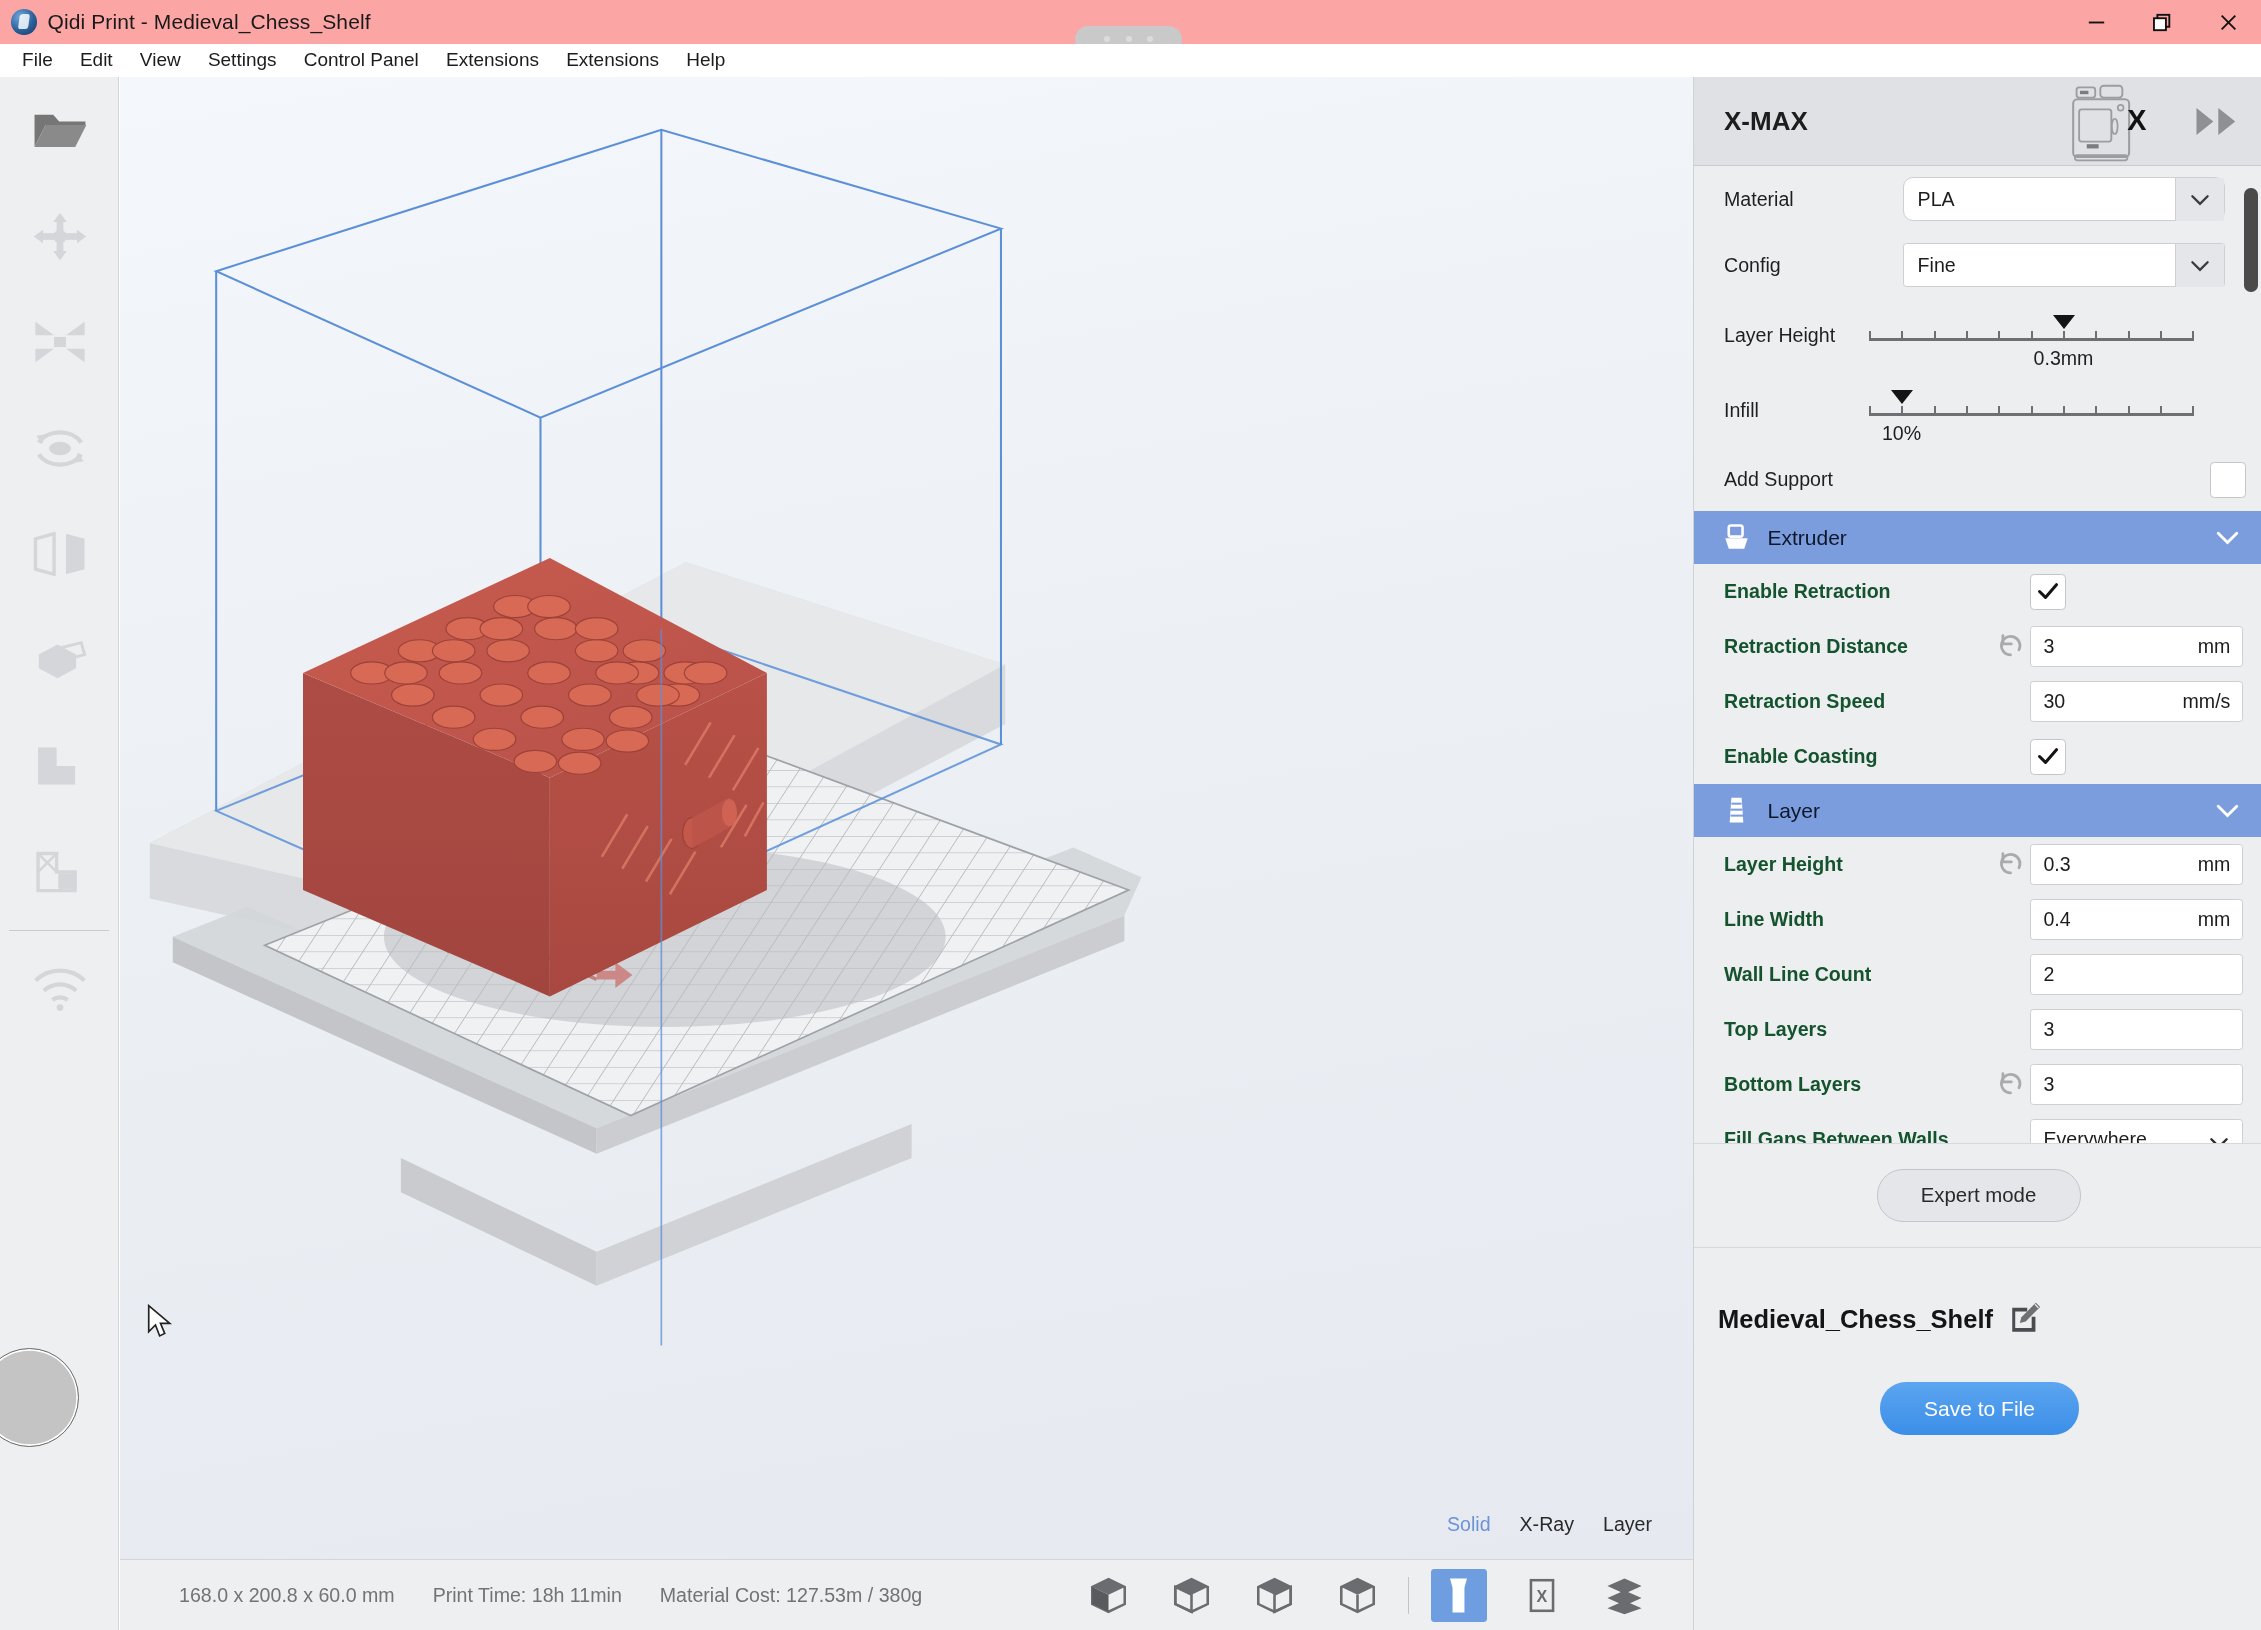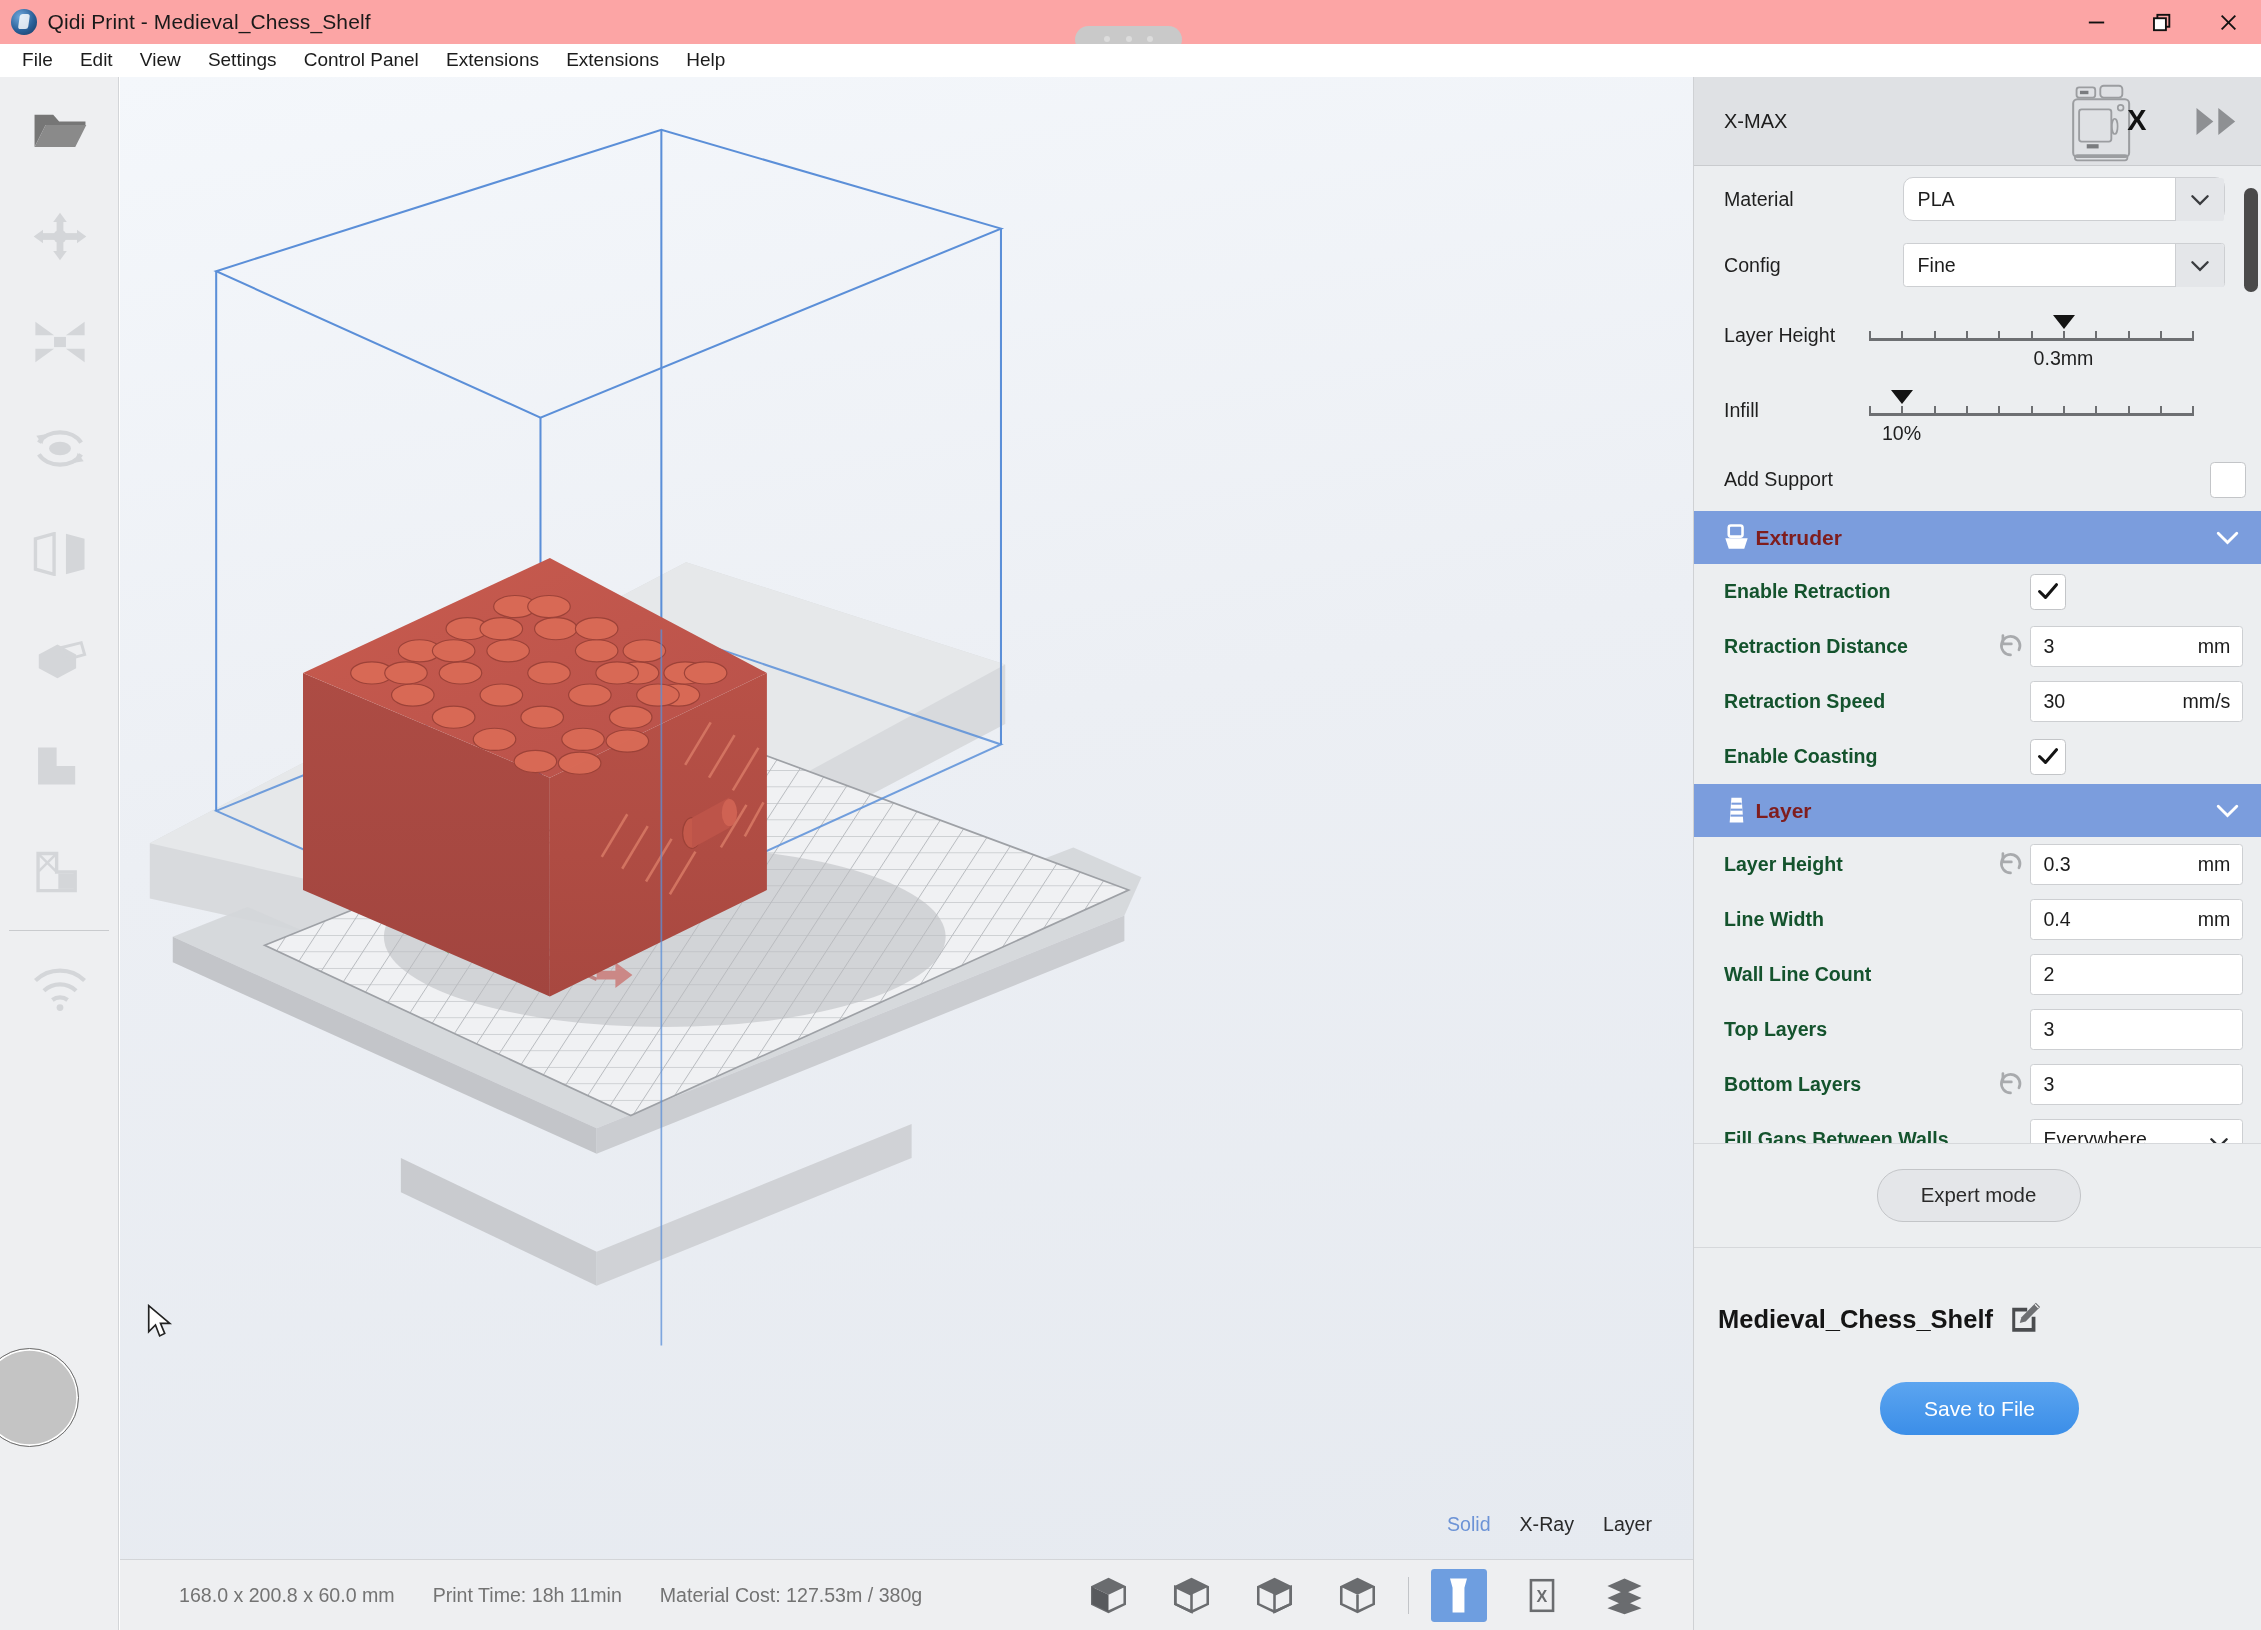--- a/index.html
+++ b/index.html
@@ -143,21 +143,21 @@
     width: 569px; height: 1554px;
     background: #eceef0;
     border-left: 0.9px solid #cfd1d4;
     overflow: hidden;
   }
   .printer-header {
     position: relative; width: 569px; height: 89px;
     background: #dfe1e4; border-bottom: 0.9px solid #c9cbce;
     display: flex; align-items: center;
   }
-  .printer-name { font-size: 20px; font-weight: normal; color: #1d1d1d; margin-left: 30px; }
+  .printer-name { font-size: 26px; font-weight: bold; color: #1d1d1d; margin-left: 30px; }
   .printer-thumb { position: absolute; left: 357px; top: 6.8px; }
   .dblchev { position: absolute; right: 19px; top: 25.5px; }
 
   .settings-scroll {
     position: relative; width: 569px; height: 977px;
     overflow: hidden;
   }
   .scroll-track {
     position: absolute; right: 2.6px; top: 0; width: 13.6px; height: 977px;
     background: transparent;
@@ -215,21 +215,21 @@
     display: flex; align-items: center; justify-content: center;
   }
 
   .sec-header {
     height: 53px; background: #7b9ddd;
     display: flex; align-items: center; padding-left: 25.5px;
     position: relative;
   }
   .sec-header .sicon { width: 34px; display: flex; justify-content: center; }
   .sec-header .stitle {
-    font-size: 21px; font-weight: bold; color: #7f1d1d; margin-left: 2px;
+    font-size: 21px; font-weight: normal; color: #0f172a; margin-left: 14px;
   }
   .sec-header .schev { position: absolute; right: 22px; top: 17px; }
 
   .srow {
     display: flex; align-items: center; height: 55px; padding-left: 30px;
   }
   .srow .slab { font-size: 19.6px; color: #14532d; flex: 1; font-weight: bold; }
   .srow .reset { width: 39px; display: flex; justify-content: center; }
   .field {
     position: relative; width: 213px; height: 41px;

